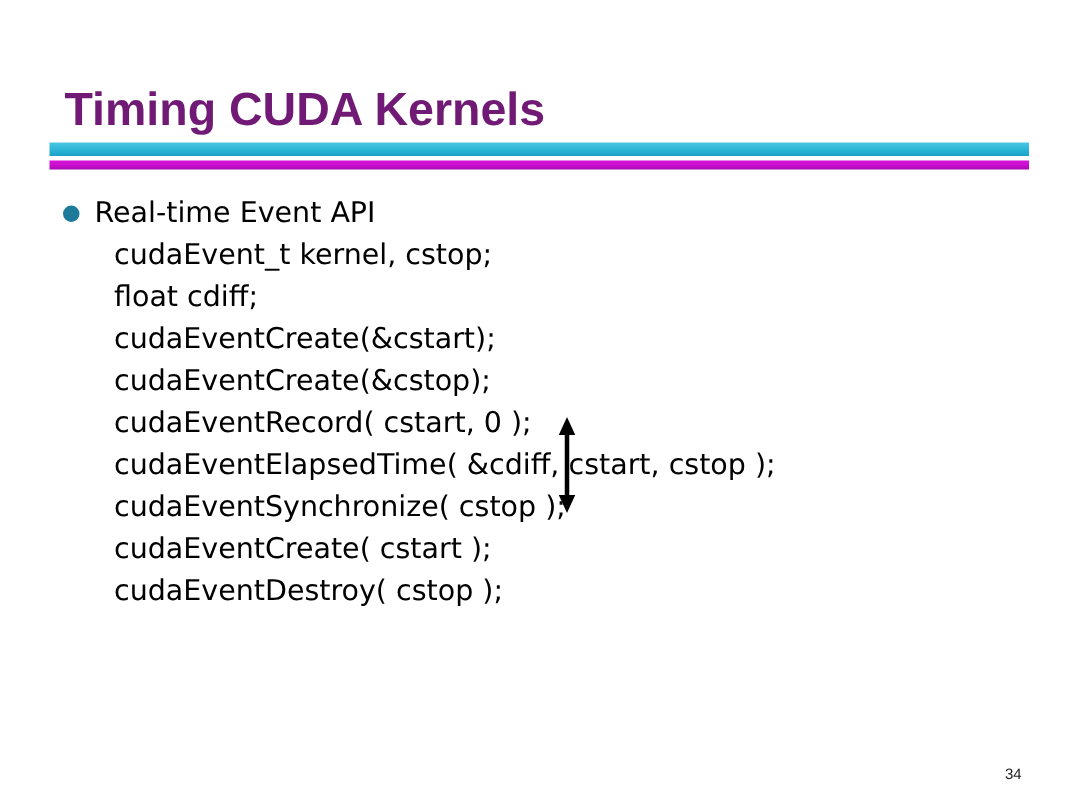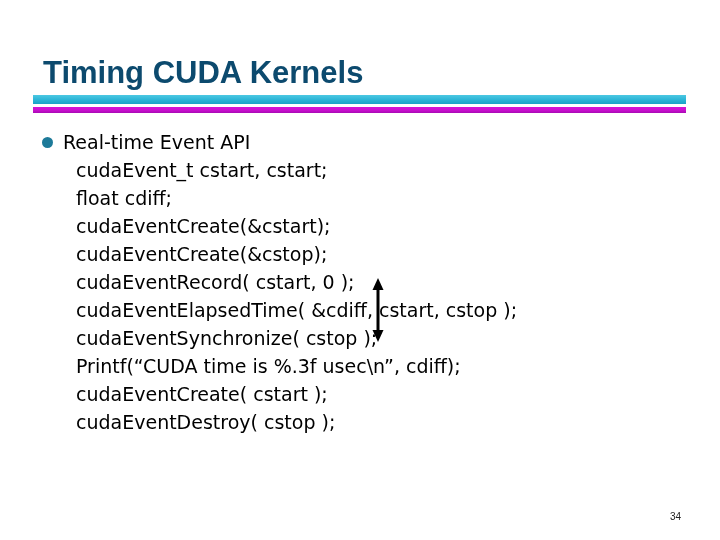--- a/index.html
+++ b/index.html
@@ -15,21 +15,21 @@
     overflow: hidden;
     font-family: "Liberation Sans", sans-serif;
   }
   .title {
     position: absolute;
     left: 43px;
     top: 55px;
     font-family: "Liberation Sans", sans-serif;
     font-size: 31px;
     font-weight: bold;
-    color: #0c4a6e;
+    color: #701a75;
     letter-spacing: 0px;
     white-space: nowrap;
   }
   .bar-cyan {
     position: absolute;
     left: 33px;
     top: 95px;
     width: 653px;
     height: 9px;
     background: linear-gradient(to bottom, #4cc8e2 0%, #2ab4d6 55%, #1aa2c6 100%);
@@ -102,28 +102,27 @@
   <div class="title">Timing CUDA Kernels</div>
 
   <div class="bar-cyan"></div>
   <div class="bar-magenta"></div>
 
   <div class="content">
     <div class="bullet-line">
       <span class="bullet-dot"></span>
       <span class="bullet-text">Real-time Event API</span>
     </div>
-    <div class="code-line">cudaEvent_t cstart, cstart;</div>
+    <div class="code-line">cudaEvent_t kernel, cstop;</div>
     <div class="code-line">float cdiff;</div>
     <div class="code-line">cudaEventCreate(&amp;cstart);</div>
     <div class="code-line">cudaEventCreate(&amp;cstop);</div>
     <div class="code-line">cudaEventRecord( cstart, 0 );</div>
     <div class="code-line">cudaEventElapsedTime( &amp;cdiff, cstart, cstop );</div>
     <div class="code-line">cudaEventSynchronize( cstop );</div>
-    <div class="code-line">Printf(“CUDA time is %.3f usec\n”, cdiff);</div>
     <div class="code-line">cudaEventCreate( cstart );</div>
     <div class="code-line">cudaEventDestroy( cstop );</div>
   </div>
 
   <svg class="duration-arrow" viewBox="0 0 18 64" xmlns="http://www.w3.org/2000/svg">
     <line x1="9" y1="9" x2="9" y2="55" stroke="#000000" stroke-width="3"></line>
     <polygon points="9,0 3.5,12 14.5,12" fill="#000000"></polygon>
     <polygon points="9,64 3.5,52 14.5,52" fill="#000000"></polygon>
   </svg>
 

